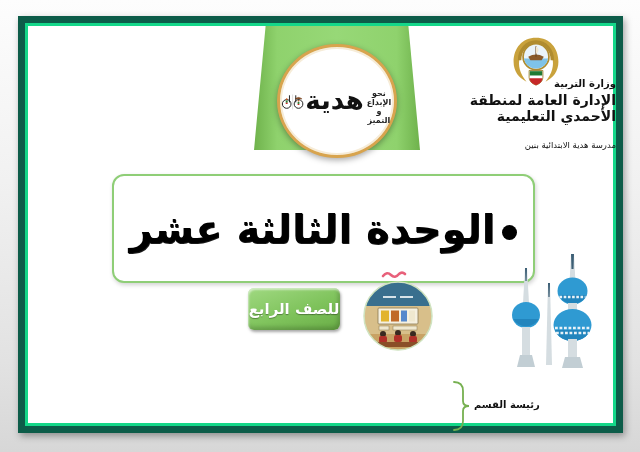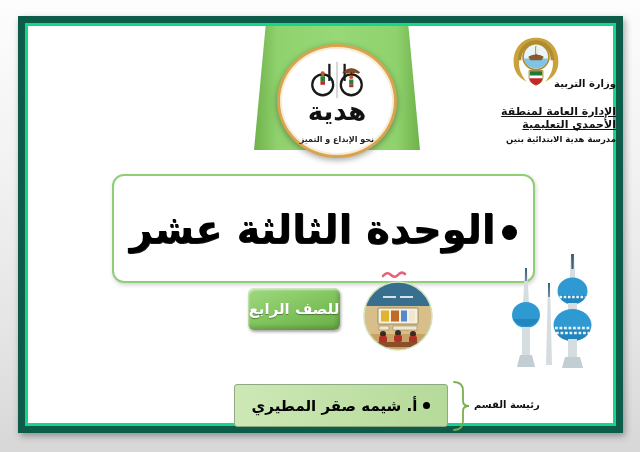--- a/index.html
+++ b/index.html
@@ -23,33 +23,33 @@
     position:absolute; left:226px; top:0px; width:166px; height:124px;
     clip-path:polygon(7% 0%, 93% 0%, 100% 100%, 0% 100%);
     background:linear-gradient(90deg,#6fb24c 0%,#8fd26d 14%,#97d877 50%,#8fd26d 86%,#6fb24c 100%);
   }
 
   
   .logo-circle {
     position:absolute; left:249px; top:18px; width:120px; height:114px;
     border-radius:50%; background:#fff; border:3px solid #d8a44e;
     box-shadow:0 2px 6px rgba(0,0,0,.35), inset 0 0 0 2px #f6ecd8;
-    display:flex; flex-direction:column; align-items:center; justify-content:center;
+    display:flex; flex-direction:row; align-items:center; justify-content:center;
     text-align:center;
   }
   .logo-mark { width:62px; height:40px; margin-top:2px; }
   .logo-name { font-size:26px; font-weight:bold; color:#111; line-height:1; margin-top:-2px; }
   .logo-motto { font-size:8px; font-weight:bold; color:#222; margin-top:11px; }
 
   
   .ministry { position:absolute; left:428px; top:10px; width:160px; text-align:right; direction:rtl; }
   .emblem { width:52px; height:50px; display:block; margin:0 auto; }
   .ministry .l1 { font-size:10px; font-weight:bold; color:#111; margin-top:-8px; }
-  .ministry .l2 { font-size:11px; font-weight:bold; color:#111; margin-top:16px;text-decoration:underline; }
-  .ministry .l3 { font-size:8.5px; font-weight:bold; color:#111; margin-top:3px; }
+  .ministry .l2 { font-size:14px; font-weight:bold; color:#111; margin-top:3px; }
+  .ministry .l3 { font-size:8.5px; font-weight:normal; color:#111; margin-top:16px; }
 
   
   .title-box {
     position:absolute; left:84px; top:148px; width:423px; height:109px;
     border:2px solid #8fce77; border-radius:12px; background:#fff;
     box-shadow:1px 2px 4px rgba(0,0,0,.18);
     display:flex; align-items:center; justify-content:center;
   }
   .title-line { display:flex; align-items:center; gap:7px; direction:rtl;justify-content:center; }
   .title-bullet { width:15px; height:15px; border-radius:50%; background:#000; flex:0 0 auto; margin-top:8px; }
@@ -198,24 +198,20 @@
           <rect x="58" y="50" width="9" height="10" fill="#d5dde1"></rect>
           <ellipse cx="62.5" cy="72" rx="19" ry="16" fill="#2f9ad2"></ellipse>
           <path d="M45 77 a18 14.5 0 0 0 35 0 z" fill="#2285bd"></path>
           <line x1="45" y1="75" x2="80" y2="75" stroke="#e8f2f8" stroke-width="2.6" stroke-dasharray="2.8 1.7"></line>
           <line x1="46" y1="80" x2="79" y2="80" stroke="#e8f2f8" stroke-width="2.6" stroke-dasharray="2.8 1.7"></line>
           <rect x="58" y="86" width="9" height="18" fill="#d5dde1"></rect>
           <polygon points="55,104 70,104 73,115 52,115" fill="#c2ced4"></polygon>
         </svg>
       </div>
 
-      <div class="teacher-bar">
-        <span class="teacher-bullet"></span>
-        <span class="teacher-name">أ. شيمه صقر المطيري</span>
-      </div>
 
       <svg class="brace" viewBox="0 0 20 52">
         <path d="M3 2 q9 0 9 9 l0 10 q0 5 6 5 q-6 0 -6 5 l0 10 q0 9 -9 9" fill="none" stroke="#76b050" stroke-width="1.8" stroke-linecap="round"></path>
       </svg>
 
       <div class="role-text">رئيسة القسم</div>
 
     </div>
   </div>
 </div>

